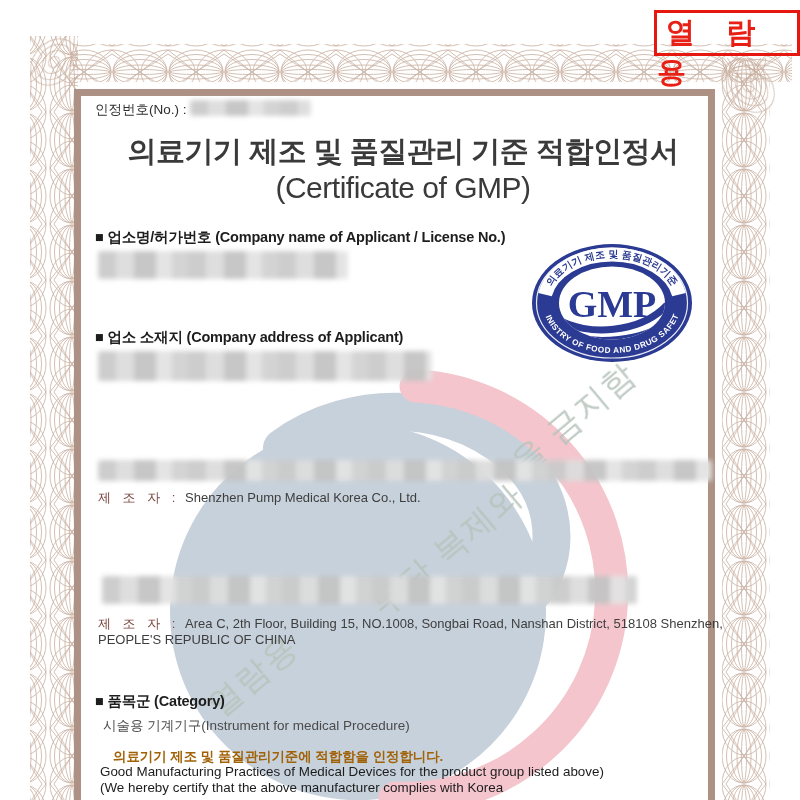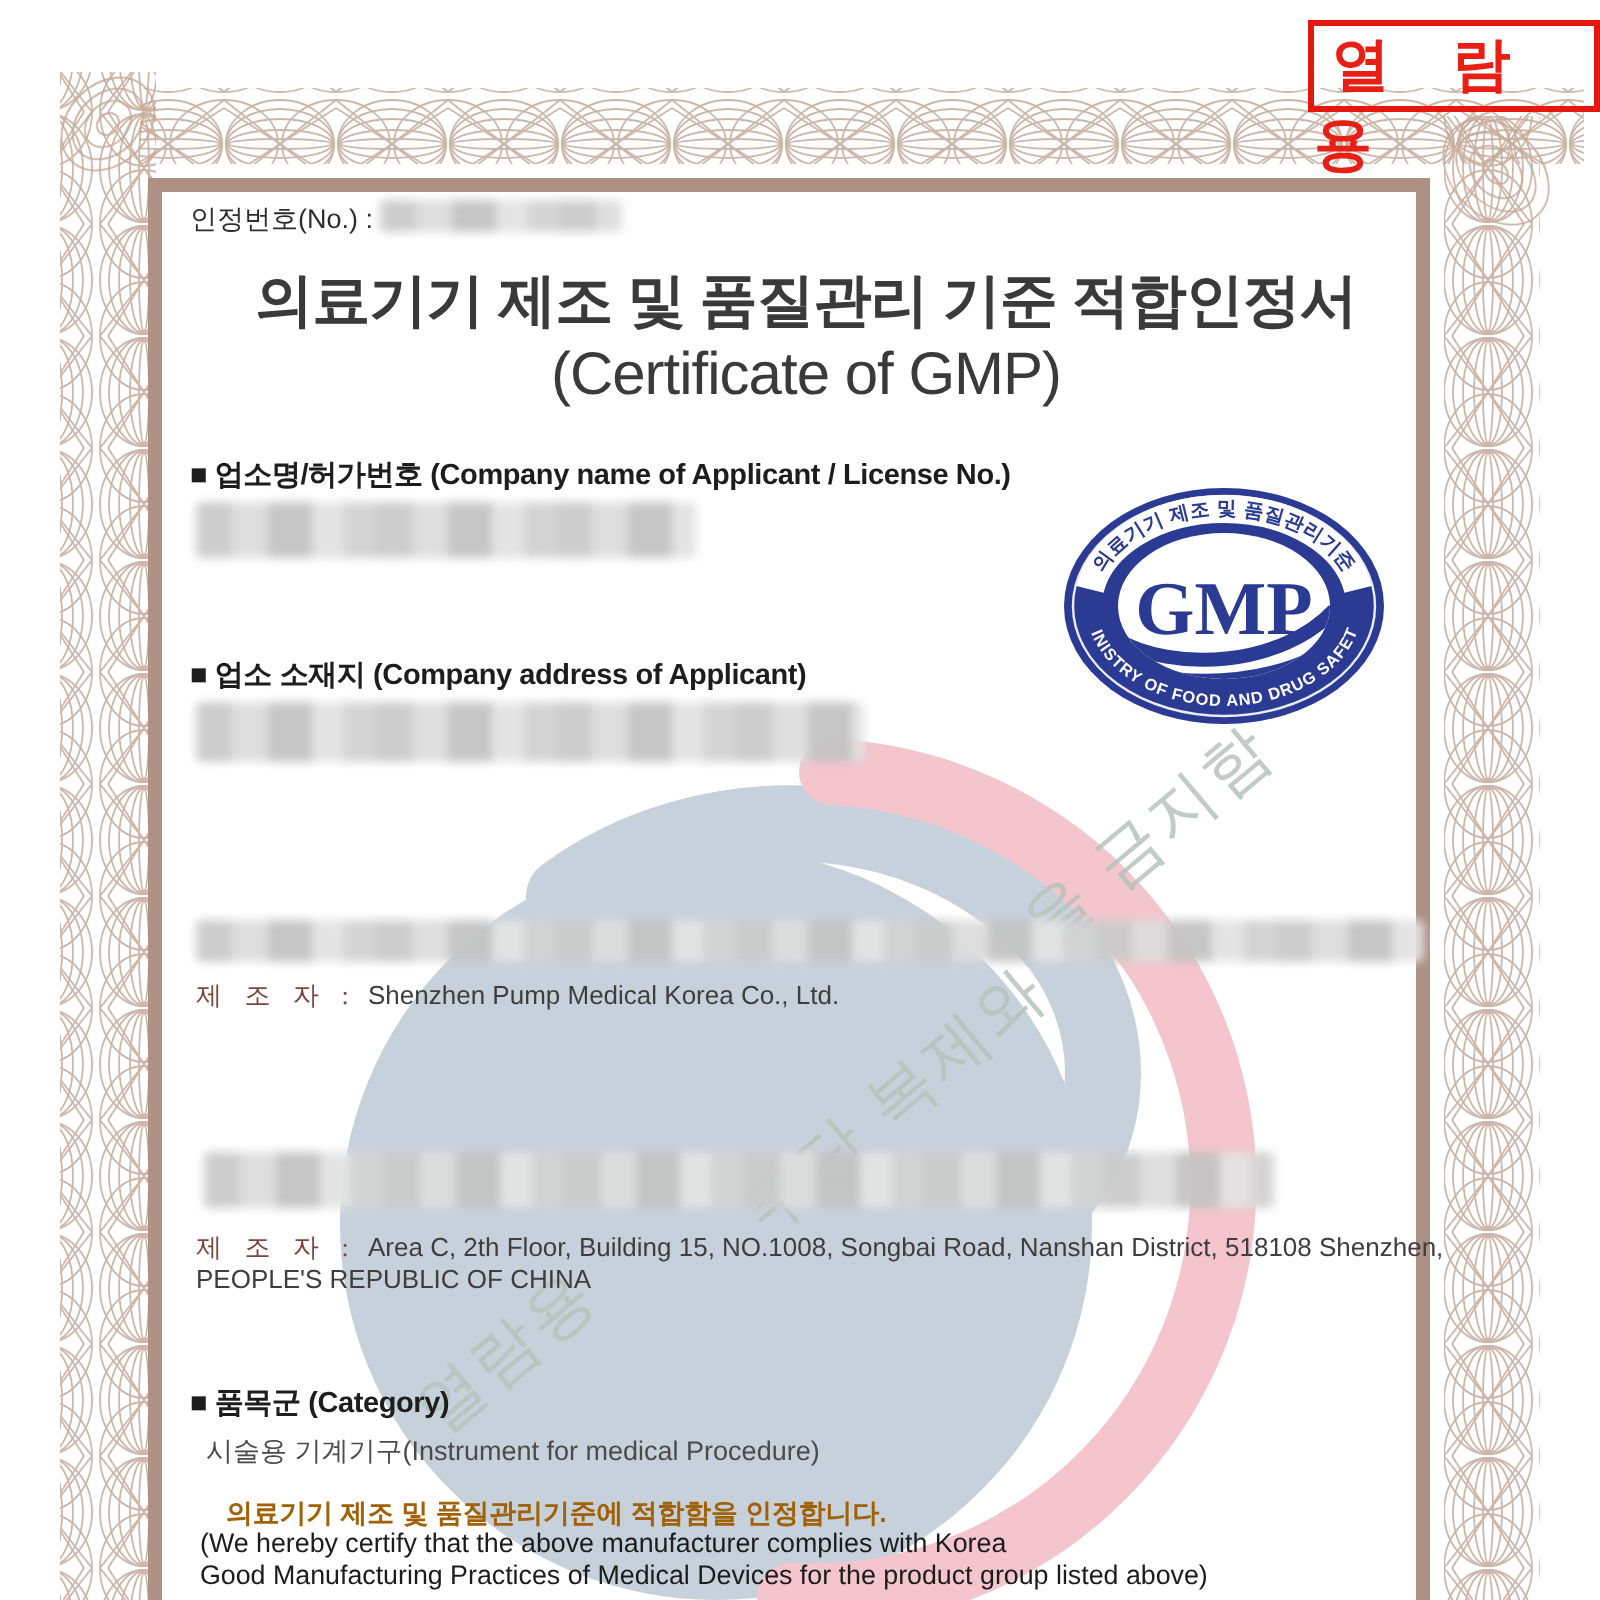--- a/index.html
+++ b/index.html
@@ -25,21 +25,21 @@
     background:repeating-linear-gradient(90deg,#cbcbcb 0 18px,#dddddd 18px 36px,#c4c4c4 36px 58px,#e3e3e3 58px 74px,#d2d2d2 74px 90px);}
   .r0{left:190px;top:100px;width:121px;height:16px;}
   .r1{left:98px;top:251px;width:250px;height:28px;}
   .r2{left:98px;top:351px;width:334px;height:30px;}
   .r3{left:98px;top:460px;width:614px;height:21px;}
   .r4{left:102px;top:576px;width:535px;height:28px;}
 
   .detail{position:absolute;left:98px;font-size:13px;color:#3e3e3e;line-height:15.5px;}
   .d1{top:490px;}
   .d2{top:616px;width:648px;}
-  .dlabel{color:#7c463f;letter-spacing:4px;margin-right:2px;font-family:Liberation Serif, serif;}
+  .dlabel{color:#7c463f;letter-spacing:4px;margin-right:2px;}
 
   .catv{position:absolute;left:103px;top:717px;font-size:13.5px;color:#4b4b4b;}
 
   .decl{position:absolute;left:100px;top:749px;font-size:13.4px;color:#1c1c1c;line-height:15.4px;}
   .decl .ko{font-weight:bold;color:#a16207;padding-left:13px;}
 
   .stamp{
     position:absolute;left:654px;top:10px;width:140px;height:40px;z-index:3;
     border:3px solid #e5170e;display:flex;align-items:flex-start;justify-content:center;
     font-family:"Liberation Serif","DejaVu Serif",serif;
@@ -143,22 +143,22 @@
   <div class="detail d2">
     <span class="dlabel">제 조 자 :</span>
     <span>Area C, 2th Floor, Building 15, NO.1008, Songbai Road, Nanshan District, 518108 Shenzhen, PEOPLE'S REPUBLIC OF CHINA</span>
   </div>
 
   <div class="hdr s5">■ 품목군 (Category)</div>
   <div class="catv">시술용 기계기구(Instrument for medical Procedure)</div>
 
   <div class="decl">
     <div class="ko">의료기기 제조 및 품질관리기준에 적합함을 인정합니다.</div>
+    <div>Good Manufacturing Practices of Medical Devices for the product group listed above)</div>
     <div>(We hereby certify that the above manufacturer complies with Korea</div>
-    <div>Good Manufacturing Practices of Medical Devices for the product group listed above)</div>
   </div>
 </div>
 
 <svg class="seal-svg" width="166" height="124" viewBox="0 0 166 124">
   <defs>
     <path id="sealTopArc" d="M 19.4,52.5 A 65,45.5 0 0 1 146.6,52.5" fill="none"></path>
     <path id="sealBotArc" d="M 17,76.6 A 69,50 0 0 0 149,76.6" fill="none"></path>
     <clipPath id="sealCenterClip">
         <ellipse cx="83" cy="62" rx="53" ry="36.5"></ellipse>
       </clipPath>

